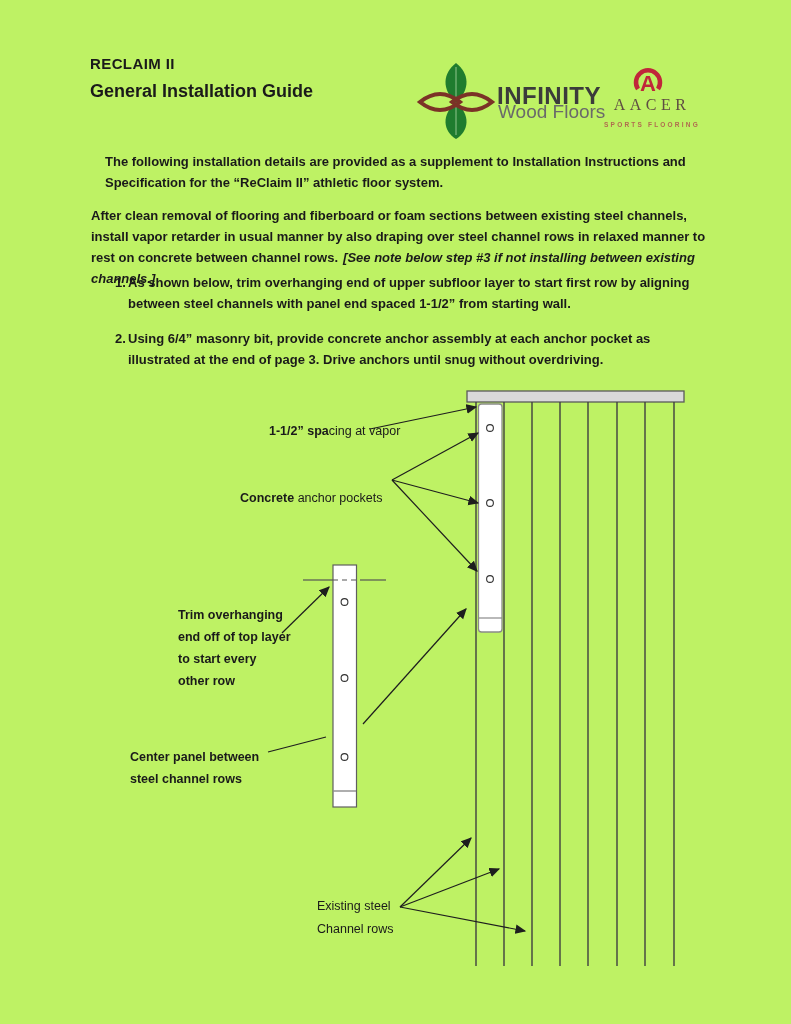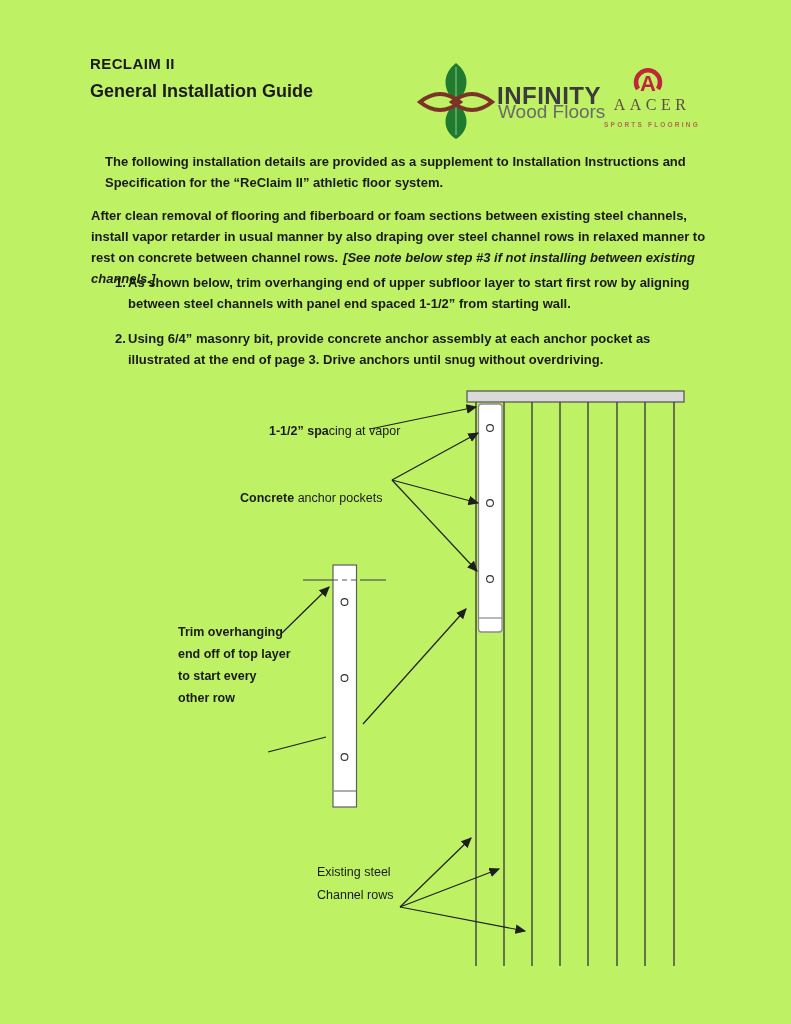--- a/index.html
+++ b/index.html
@@ -27,23 +27,23 @@
   .aacer-name{left:597px;top:96px;width:110px;text-align:center;font-family:"Liberation Serif",serif;
     font-size:16px;color:#5e4c42;letter-spacing:4.5px;font-weight:400;}
   .aacer-tag{left:597px;top:121px;width:110px;text-align:center;font-size:6.5px;
     color:#b06b4f;letter-spacing:2.2px;font-weight:700;}
   
   .dlabel{font-size:12.5px;line-height:22px;white-space:pre-line;}
   .l-spacing{left:233px;top:420px;font-weight:400;}
   .l-spacing b{font-weight:700;margin-left:36px;}
   .l-pockets{left:240px;top:471px;font-weight:400;margin-top:16px;}
   .l-pockets b{font-weight:700;}
-  .l-trim{left:178px;top:621px;font-weight:700;}
+  .l-trim{left:178px;top:604px;font-weight:700;}
   .l-center{left:130px;top:746px;font-weight:700;}
-  .l-existing{left:317px;top:861px;font-weight:400;line-height:23px;}
+  .l-existing{left:317px;top:895px;font-weight:400;line-height:23px;}
   .diagram{position:absolute;left:0;top:0;pointer-events:none;}
 </style>
 </head>
 <body>
 
 <div class="page">
 
   <div class="abs title">RECLAIM II</div>
   <div class="abs subtitle">General Installation Guide</div>
 
@@ -139,17 +139,19 @@
 
   <div class="abs dlabel l-spacing"><b>1-1/2” spa</b><span>cing at vapor</span></div>
 
   <div class="abs dlabel l-pockets"><b>Concrete</b><span> anchor pockets</span></div>
 
   <div class="abs dlabel l-trim">Trim overhanging
 end off of top layer
 to start every
 other row</div>
 
+  <div class="abs dlabel l-center">Center panel between
+steel channel rows</div>
 
   <div class="abs dlabel l-existing">Existing steel
 Channel rows</div>
 
 </div>
 
 </body></html>

